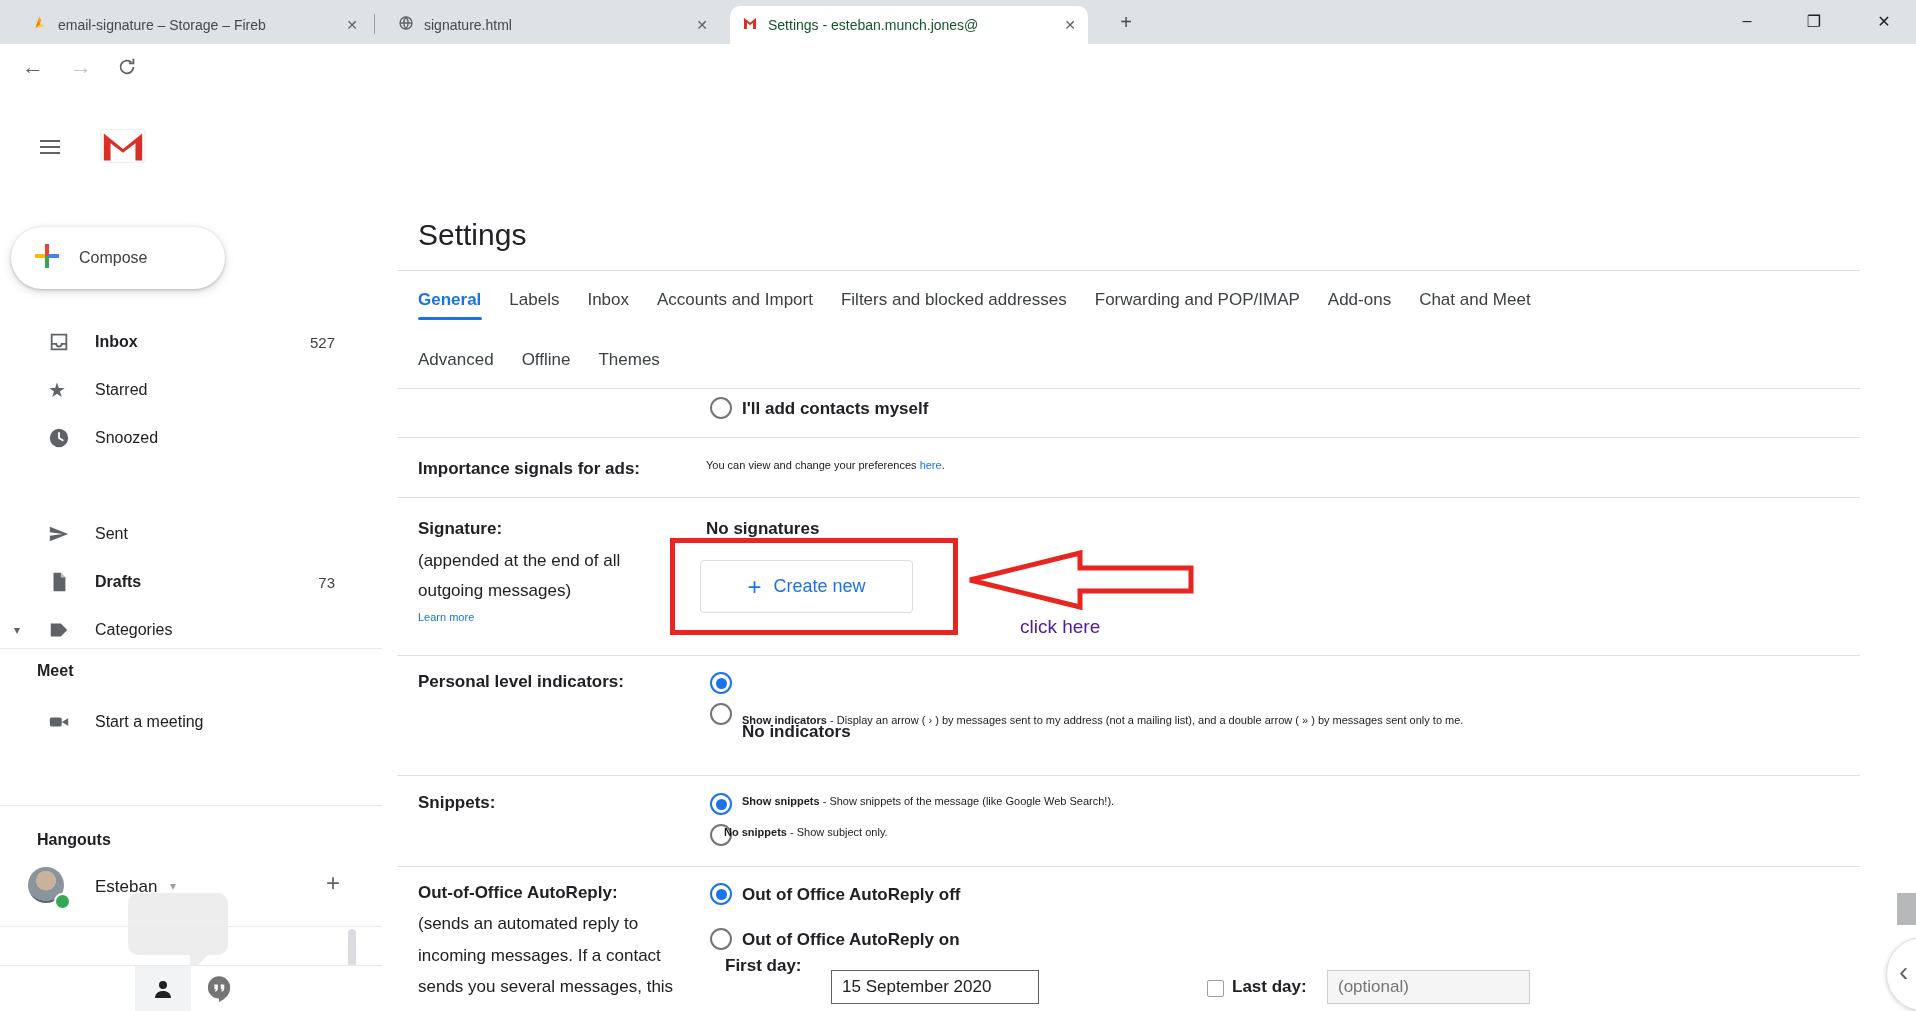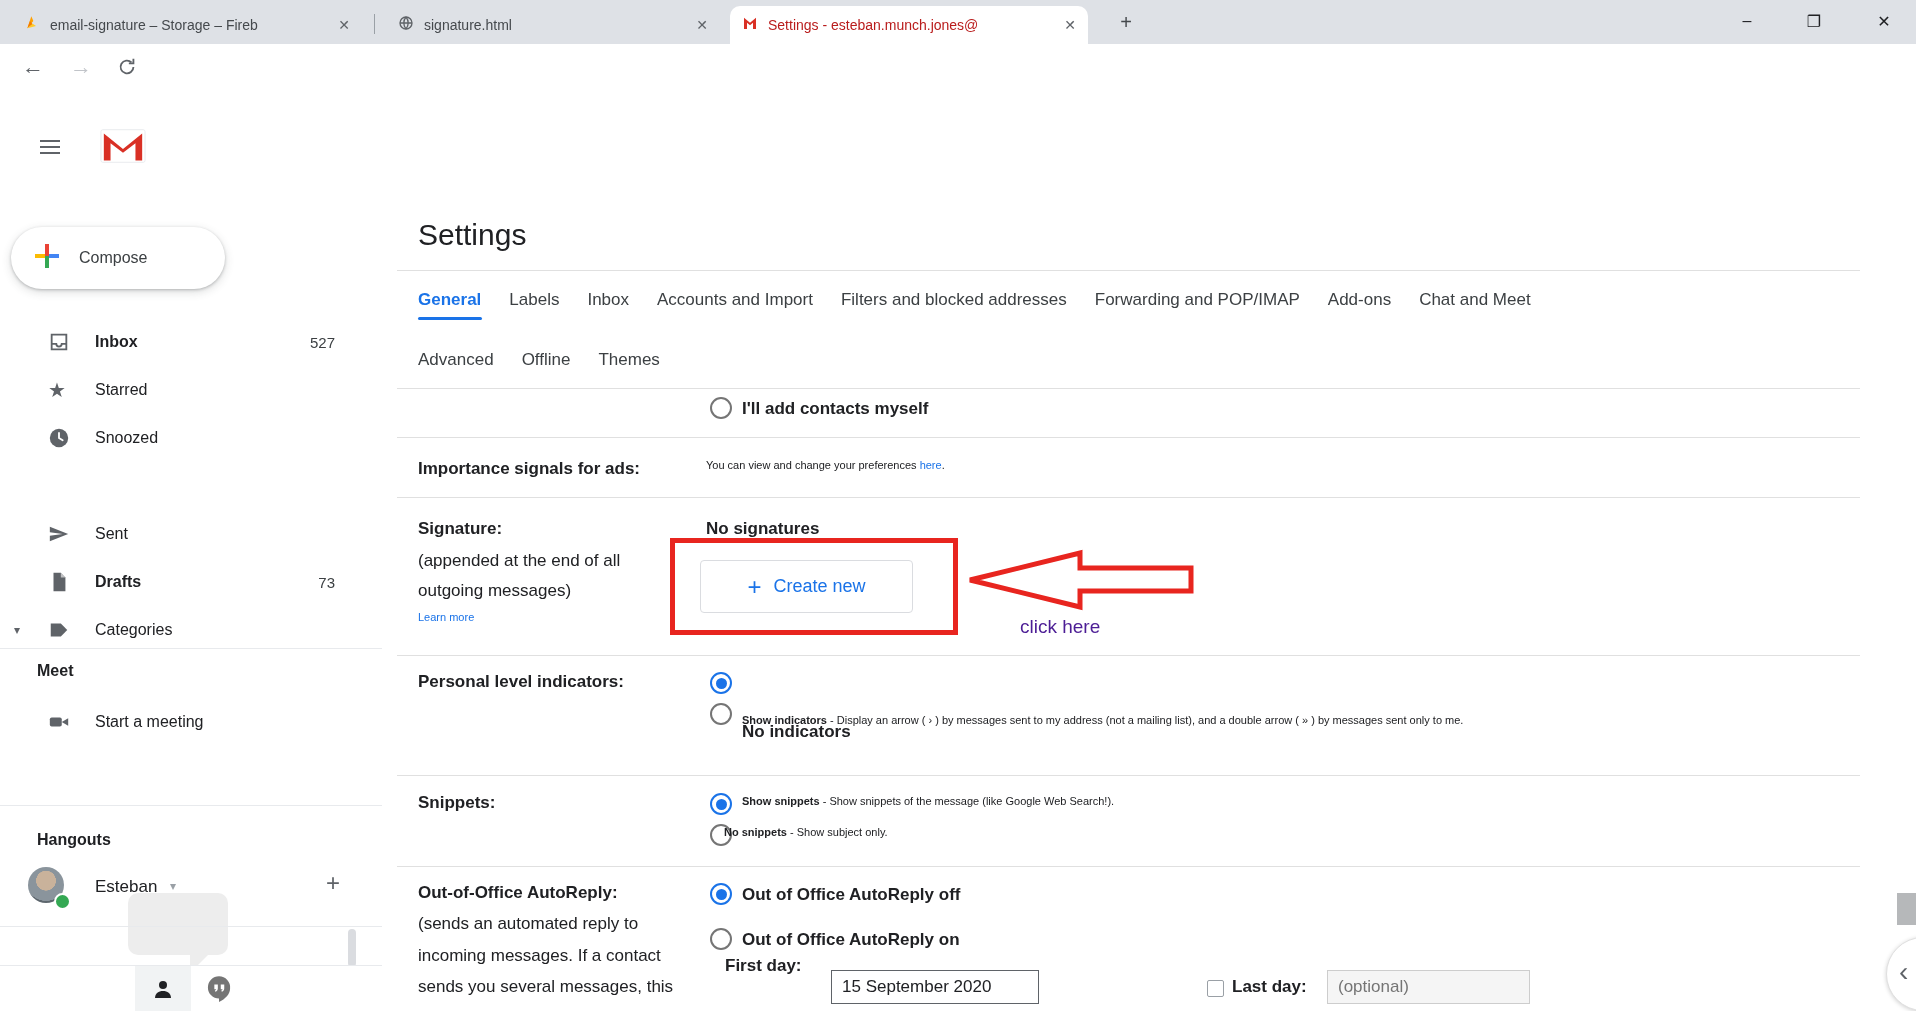--- a/index.html
+++ b/index.html
@@ -4,21 +4,21 @@
 <style>
   html,body{margin:0;padding:0;background:#dee1e6;font-family:"Liberation Sans",sans-serif;}
   #screen{position:relative;width:1916px;height:1011px;background:#fff;overflow:hidden;
           font-family:"Liberation Sans",sans-serif;color:#202124;}
   .abs{position:absolute;}
   
   .tabstrip{left:0;top:0;width:1916px;height:44px;background:#dee1e6;}
   .tab{top:6px;height:38px;display:flex;align-items:center;gap:10px;padding:0 12px;box-sizing:border-box;}
   .tab .title{font-size:14px;color:#45494d;white-space:nowrap;overflow:hidden;flex:1;}
   .tab.active{background:#fff;border-radius:10px 10px 0 0;}
-  .tab.active .title{color:#b91c1c;}
+  .tab.active .title{color:#14532d;}
   .tabclose{font-size:14px;color:#5f6368;cursor:pointer;}
   .tabsep{top:14px;width:1px;height:20px;background:#9aa0a6;}
   .winbtn{top:0;width:46px;height:42px;display:flex;align-items:center;justify-content:center;
           font-size:16px;color:#202124;}
   .urlbar{left:0;top:44px;width:1916px;height:48px;background:#fff;border-bottom:1px solid #dfe1e5;}
   .navglyph{font-size:22px;color:#5f6368;}
   .navglyph.disabled{color:#c1c4c9;}
   .omnibox{left:152px;top:51px;width:1140px;height:34px;background:#f1f3f4;border-radius:17px;}
   .urltext{font-size:18px;color:#202124;line-height:34px;}
   .extrow{display:flex;align-items:center;gap:14px;}
@@ -78,21 +78,21 @@
              border:1px solid #e0e0e0;box-shadow:0 1px 4px rgba(0,0,0,.18);}
   .avatarimg{border-radius:50%;background:radial-gradient(circle at 50% 38%,#c9b29b 0 34%,#8a949c 35% 70%,#5d666d 71%);}
 </style>
 </head>
 <body>
 
 <div id="screen">
 
   <div class="abs tabstrip">
 
-    <div class="abs tab" style="left:12px;width:350px;">
+    <div class="abs tab" style="left:20px;width:350px;">
       <span>
         <svg width="16" height="16" viewBox="0 0 24 24">
             <path fill="#FFA000" d="M5 20 L11 2 L14 9 Z"></path>
             <path fill="#F57C00" d="M5 20 L9 9 L13 14 Z"></path>
             <path fill="#FFCA28" d="M5 20 L18 16.5 L13 13 Z"></path>
           </svg>
       </span>
       <span class="title">email-signature – Storage – Fireb</span>
       <span class="tabclose">✕</span>
     </div>

